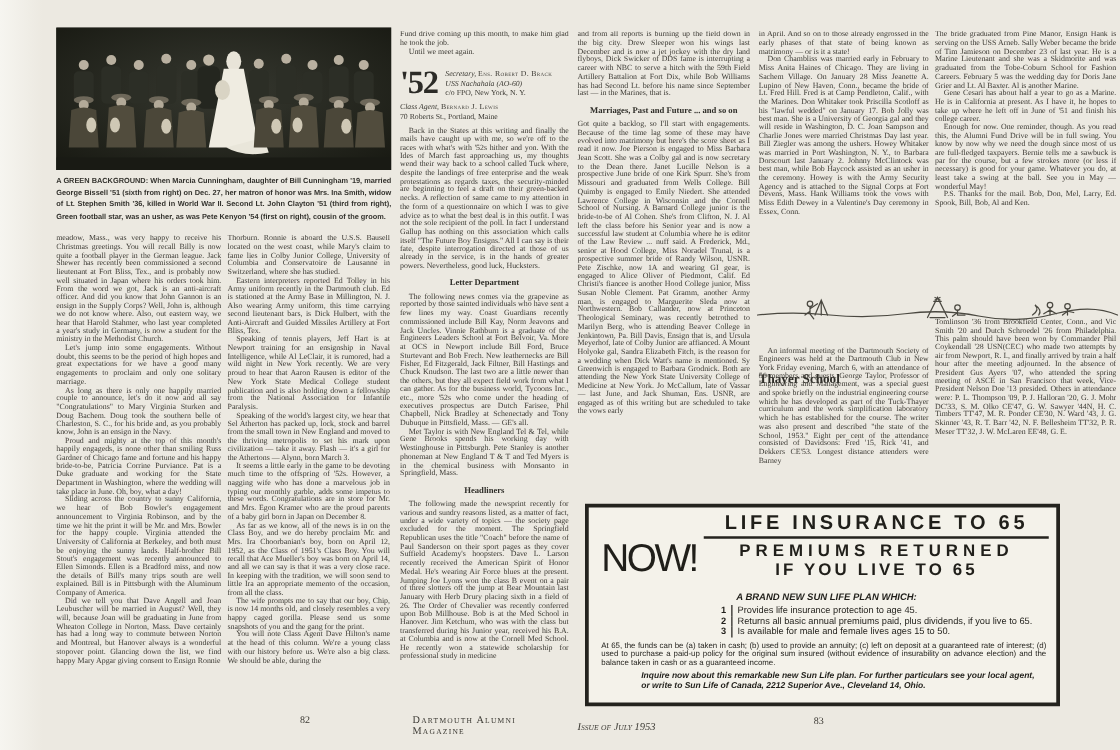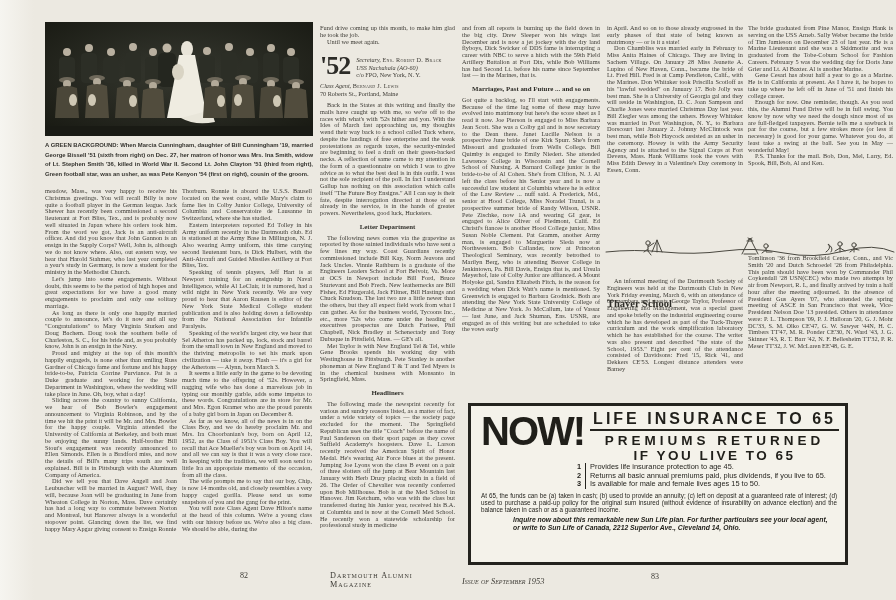--- a/index.html
+++ b/index.html
@@ -29,21 +29,21 @@
   
   #asn-title{position:absolute;left:604px;top:206px;width:292px;
              font-size:27px;line-height:30px;color:#302f2a;white-space:nowrap;letter-spacing:.5px;}
   #asn-art{position:absolute;left:604px;top:236px;width:292px;height:24px;}
   #thayer-head{position:absolute;left:607px;top:262px;font-size:10.5px;font-weight:bold;color:#2e2d28;margin-top:36px;}
   
   #ad{position:absolute;left:468px;top:403px;width:374px;height:156px;
       border:3px solid #24231e;background:#f4f2ea;color:#201f1a;
       font-family:"Liberation Sans",sans-serif;}
   .ad-header{display:flex;align-items:stretch;}
-  .ad-now{font-size:40px;font-weight:bold;line-height:46px;letter-spacing:-2px;padding:2px 6px 0 10px;}
+  .ad-now{font-size:31px;font-weight:normal;line-height:46px;letter-spacing:-2px;padding:18px 6px 0 10px;}
   .ad-head-right{flex:1;text-align:center;padding-right:6px;}
   .ad-h1{font-size:16px;font-weight:bold;letter-spacing:3px;border-bottom:2.5px solid #24231e;padding:4px 0 1px;}
   .ad-h2{font-size:13.5px;font-weight:bold;letter-spacing:4px;margin-top:2px;}
   .ad-h3{font-size:13.5px;font-weight:bold;letter-spacing:2.5px;}
   .ad-intro{font-style:italic;font-weight:bold;font-size:7.6px;margin:3px 0 2px 118px;}
   .ad-items{margin-left:100px;}
   .ad-item{display:flex;font-size:7.4px;line-height:8.6px;}
   .ad-num{font-weight:bold;width:10px;text-align:right;padding-right:4px;border-right:1.5px solid #24231e;margin-right:4px;}
   .ad-body{font-size:6.3px;line-height:7.2px;margin:3px 8px 0 10px;text-align:justify;}
   .ad-cta{font-size:6.8px;line-height:7.6px;font-weight:bold;font-style:italic;margin:3px 10px 0 42px;}
@@ -273,34 +273,35 @@
 
   <div id="ad">
     <div class="ad-header">
       <div class="ad-now">NOW!</div>
       <div class="ad-head-right">
         <div class="ad-h1">LIFE INSURANCE TO 65</div>
         <div class="ad-h2">PREMIUMS RETURNED</div>
         <div class="ad-h3">IF YOU LIVE TO 65</div>
       </div>
     </div>
+    <div class="ad-intro">A BRAND NEW SUN LIFE PLAN WHICH:</div>
     <div class="ad-items">
         <div class="ad-item">
         <span class="ad-num">1</span>
         <span class="ad-text">Provides life insurance protection to age 45.</span>
       </div>
         <div class="ad-item">
         <span class="ad-num">2</span>
         <span class="ad-text">Returns all basic annual premiums paid, plus dividends, if you live to 65.</span>
       </div>
         <div class="ad-item">
         <span class="ad-num">3</span>
         <span class="ad-text">Is available for male and female lives ages 15 to 50.</span>
       </div>
       </div>
     <div class="ad-body">At 65, the funds can be (a) taken in cash; (b) used to provide an annuity; (c) left on deposit at a guaranteed rate of interest; (d) used to purchase a paid-up policy for the original sum insured (without evidence of insurability on advance election) and the balance taken in cash or as a guaranteed income.</div>
     <div class="ad-cta">Inquire now about this remarkable new Sun Life plan. For further particulars see your local agent, or write to Sun Life of Canada, 2212 Superior Ave., Cleveland 14, Ohio.</div>
   </div>
 
-  <div class="footer" id="f-issue">Issue of September 1953</div>
+  <div class="footer" id="f-issue">Issue of July 1953</div>
   <div class="footer" id="f-page83">83</div>
 
 </div>
 
 </body></html>

